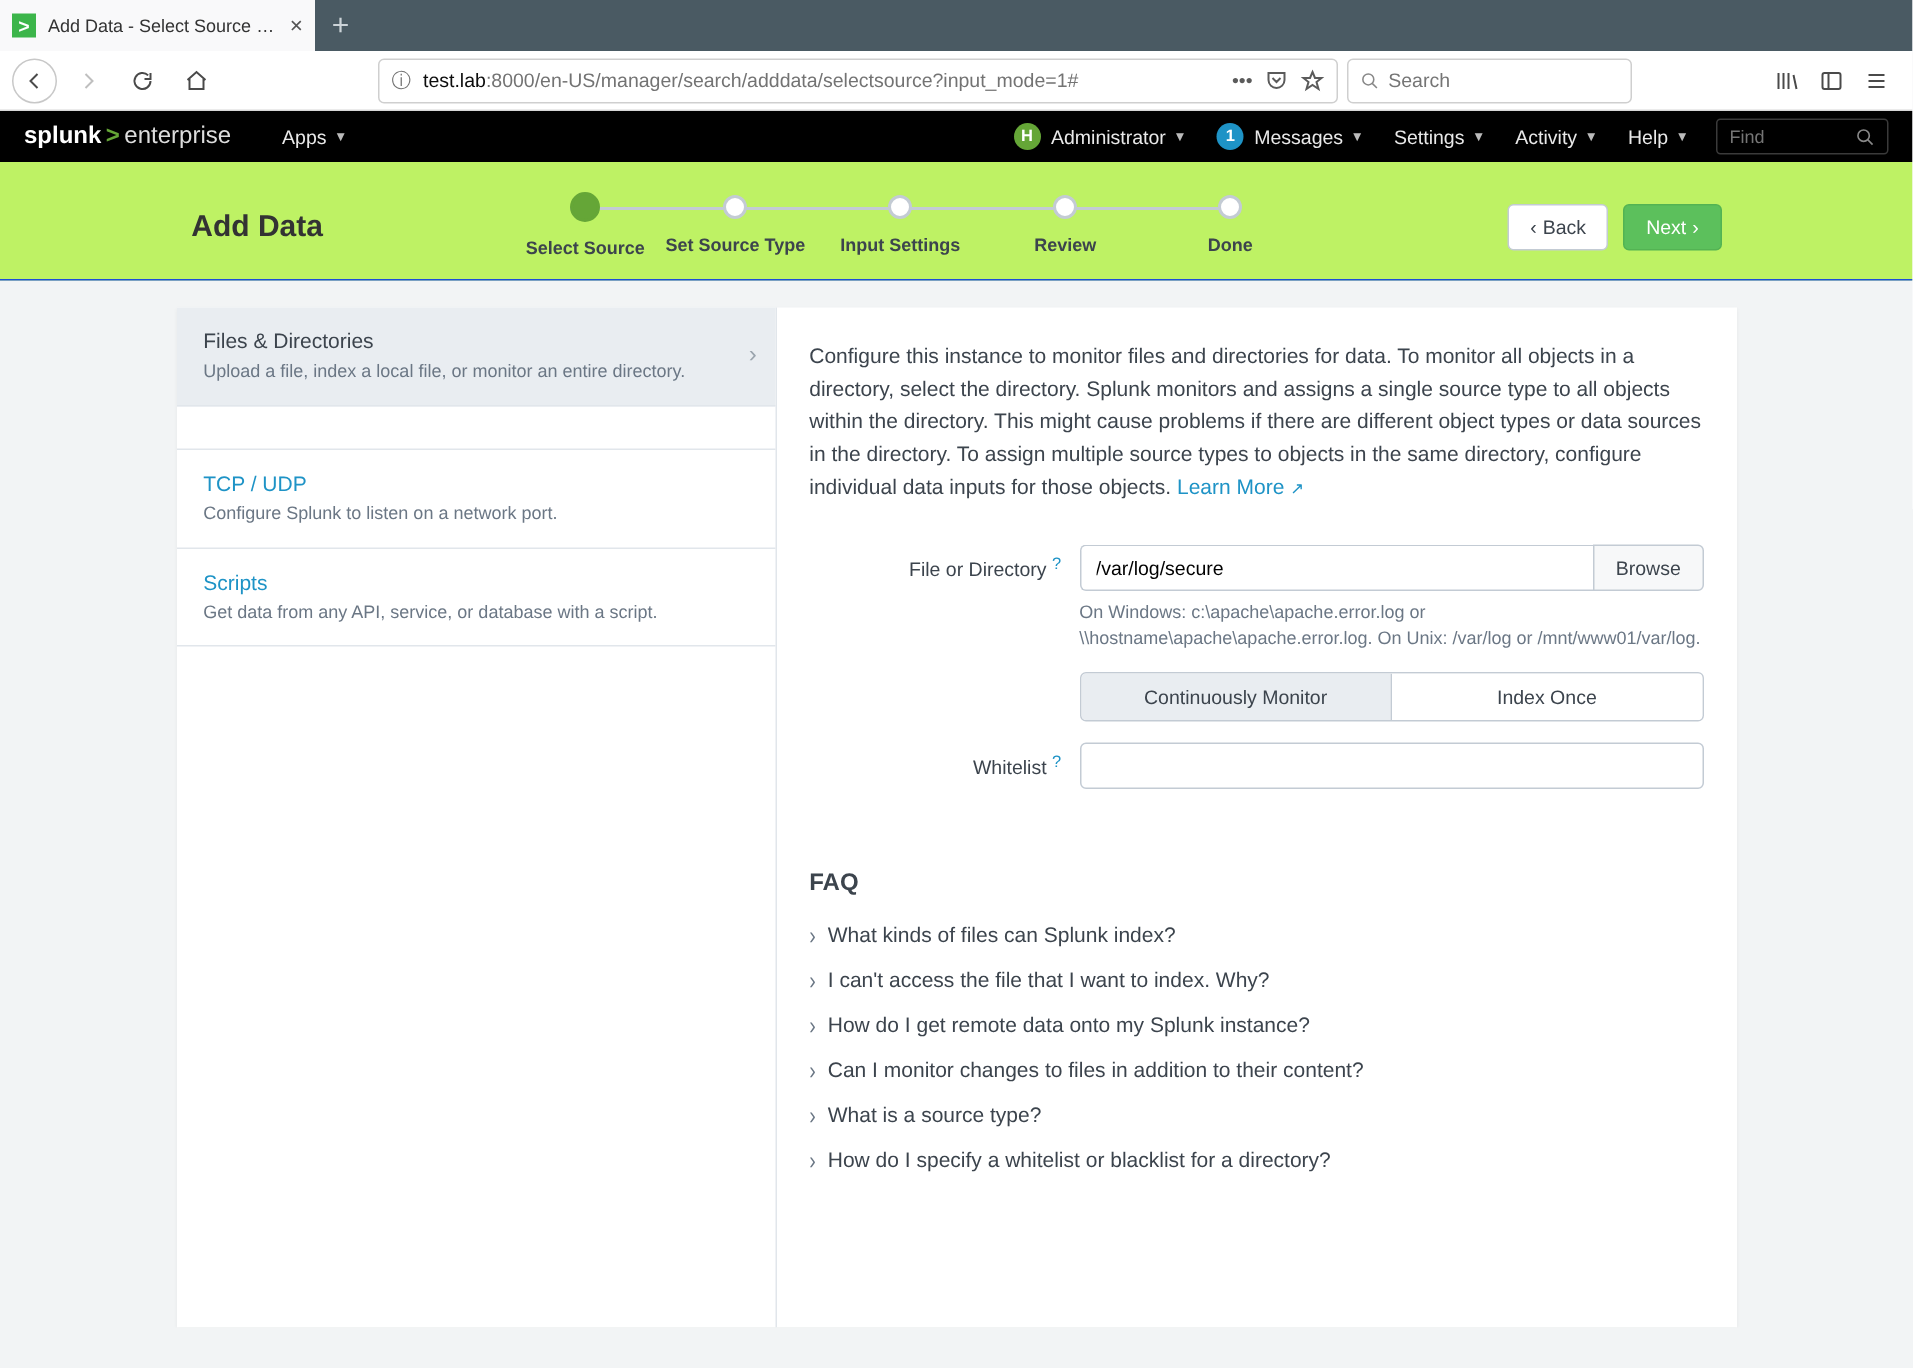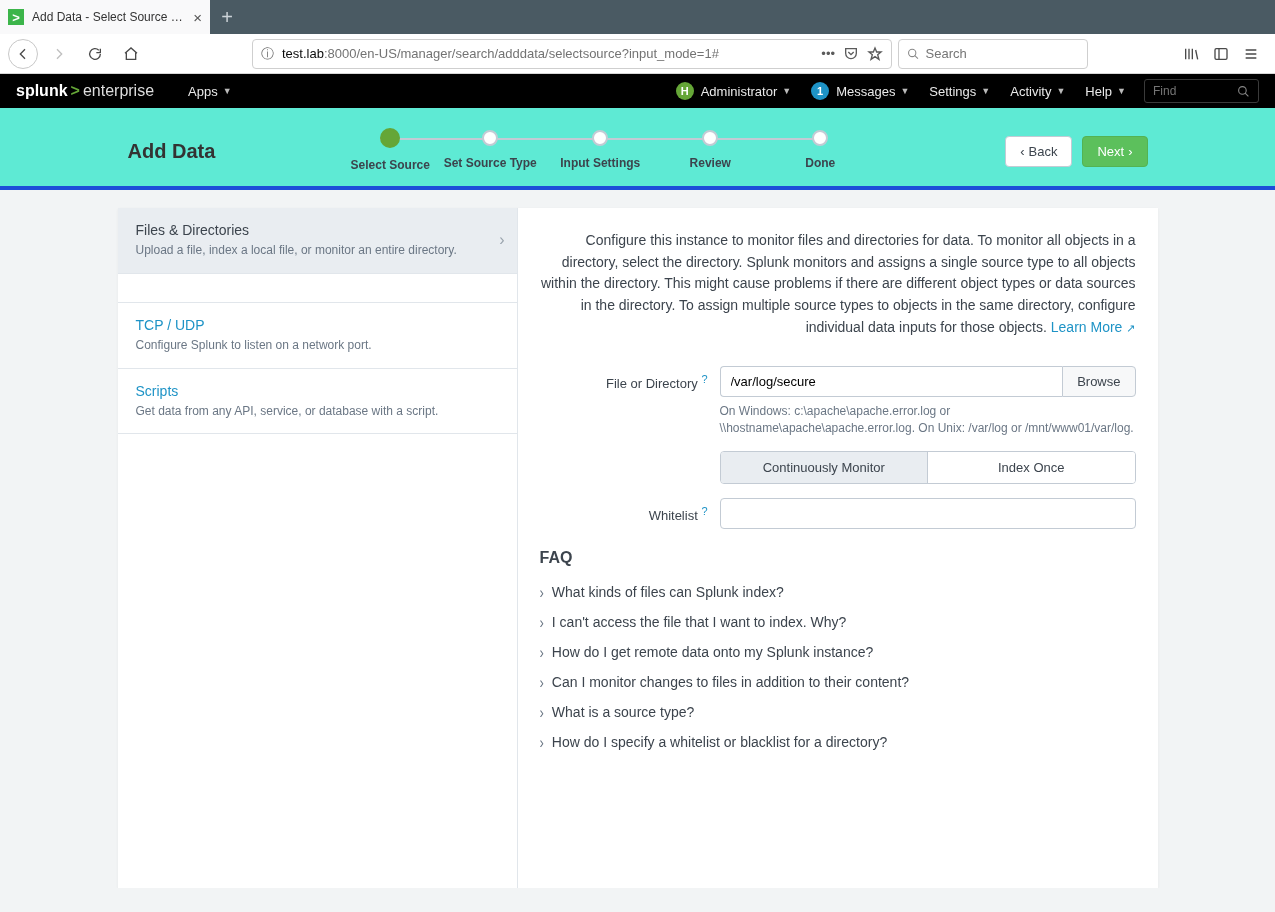--- a/index.html
+++ b/index.html
@@ -36,21 +36,21 @@
   .nav-item { display: flex; align-items: center; gap: 5px; padding: 0 10px; height: 34px; cursor: pointer; color: #e9e9e9; }
   .nav-item .caret { font-size: 9px; color: #bbb; }
   .nav-spacer { flex: 1; }
   .avatar { width: 18px; height: 18px; border-radius: 50%; background: #65a637; color: #fff; display:inline-flex; align-items:center; justify-content:center; font-size:11px; font-weight:600; margin-right: 2px;}
   .msg-badge { width: 18px; height: 18px; border-radius: 50%; background: #1e93c6; color:#fff; display:inline-flex; align-items:center; justify-content:center; font-size:11px; font-weight:600; margin-right:2px;}
   .find-box { margin-left: 8px; display: flex; align-items: center; background: #000; border: 1px solid #3a3a3a; border-radius: 3px; height: 24px; width: 115px; padding: 0 8px; }
   .find-box input { background: transparent; border: 0; outline: 0; color: #ccc; font-size: 12px; width: 100%; }
   .find-box .mag { color: #888; }
 
   
-  .wizard-wrap { background: #5eead4; border-bottom: 4px solid #1d4ed8; }
+  .wizard-wrap { background: #bef264; border-bottom: 1px solid #1d4ed8; }
   .wizard { max-width: 1040px; margin: 0 auto; display: flex; align-items: center; padding: 22px 10px 14px; gap: 28px; }
   .wizard h1 { font-size: 20px; font-weight: 600; color: #333; }
   .steps { flex: 1; display: flex; align-items: flex-start; justify-content: center; font-weight: bold; }
   .step { display: flex; flex-direction: column; align-items: center; width: 110px; position: relative; }
   .step:first-child{width:90px;}
   .step .dot { width: 16px; height: 16px; border-radius: 50%; background: #fff; border: 2px solid #c3cbd4; z-index: 2; }
   .step.active .dot { background: #65a637; border-color: #65a637; width: 20px; height:20px; margin-top:-2px;}
   .step .lbl { margin-top: 10px; font-size: 12px; color: #3c444d; white-space: nowrap; }
   .step + .step::before { content:""; position:absolute; height:2px; background:#c3cbd4; top:8px; right:50%; width:110px; z-index:1;}
   .wiz-btns { display: flex; gap: 10px; }
@@ -61,41 +61,41 @@
   .page { max-width: 1040px; margin: 18px auto 0; display: flex; background: #fff; min-height: 680px; box-shadow: 0 1px 3px rgba(0,0,0,.05); }
   .sidebar { width: 400px; border-right: 1px solid #e1e6eb; }
   .source-item { padding: 14px 18px; border-bottom: 1px solid #e1e6eb; cursor: pointer; position: relative; }
   .source-item .t { font-size: 14px; color: #1e93c6; margin-bottom: 4px; }
   .source-item .d { font-size: 12px; color: #6b7785; line-height: 1.4; }
   .source-item.selected { background: #e9edf1; }
   .source-item.selected .t { color: #3c444d; }
   .source-item .chev { position: absolute; right: 12px; top: 50%; transform: translateY(-50%); color: #9aa4ad; font-size: 16px; }
 
   .content { flex: 1; padding: 22px 22px 30px; color: #3c444d; }
-  .intro { font-size: 14px; line-height: 1.55; text-align: right; }
+  .intro { font-size: 14px; line-height: 1.55; }
   .intro a { color: #1e93c6; text-decoration: none; }
   .ext { font-size: 11px; }
 
   .form { margin-top: 28px; }
   .frow { display: flex; align-items: flex-start; margin-bottom: 14px; }
   .frow .flabel { width: 180px; text-align: right; padding-right: 12px; padding-top: 7px; font-size: 13px; color: #3c444d; }
   .frow .flabel sup { color:#1e93c6; font-size:11px; }
   .finput-wrap { flex: 1; }
   .input-group { display: flex; justify-content: space-between; }
   .input-group input { flex:1; border:1px solid #c3cbd4; border-right:0; border-radius: 4px 0 0 4px; padding: 7px 10px; font-size: 13px; outline: none; }
   .input-group .addon { border:1px solid #c3cbd4; border-radius: 0 4px 4px 0; background:#f7f8f9; padding: 7px 14px; font-size:13px; color:#3c444d; cursor:pointer;}
   .hint { font-size: 12px; color: #6b7785; margin-top: 6px; line-height:1.4; }
   .plain-input { width:100%; border:1px solid #c3cbd4; border-radius:4px; padding:7px 10px; font-size:13px; outline:none;}
 
   .seg { display:flex; border:1px solid #c3cbd4; border-radius:4px; overflow:hidden; width: 100%; }
   .seg button { flex:1; border:0; background:#fff; padding:8px 0; font-size:13px; color:#3c444d; cursor:pointer;}
   .seg button.sel { background:#e9edf1; }
   .seg button + button { border-left:1px solid #c3cbd4;}
 
-  .faq h3 { font-size: 16px; margin: 20px 0 10px; }
+  .faq h3 { font-size: 16px; margin: 54px 0 10px; }
   .faq-item { padding: 7px 0; font-size: 14px; color:#3c444d; cursor:pointer; display:flex; align-items:center; gap:8px;}
   .faq-item .ar { color:#6b7785; font-size:13px; display:inline-block; transform: scaleY(1.3);}
 
   svg { display:block; }
 </style>
 </head>
 <body>
 
 <div class="browser-chrome">
   <div class="tab">

